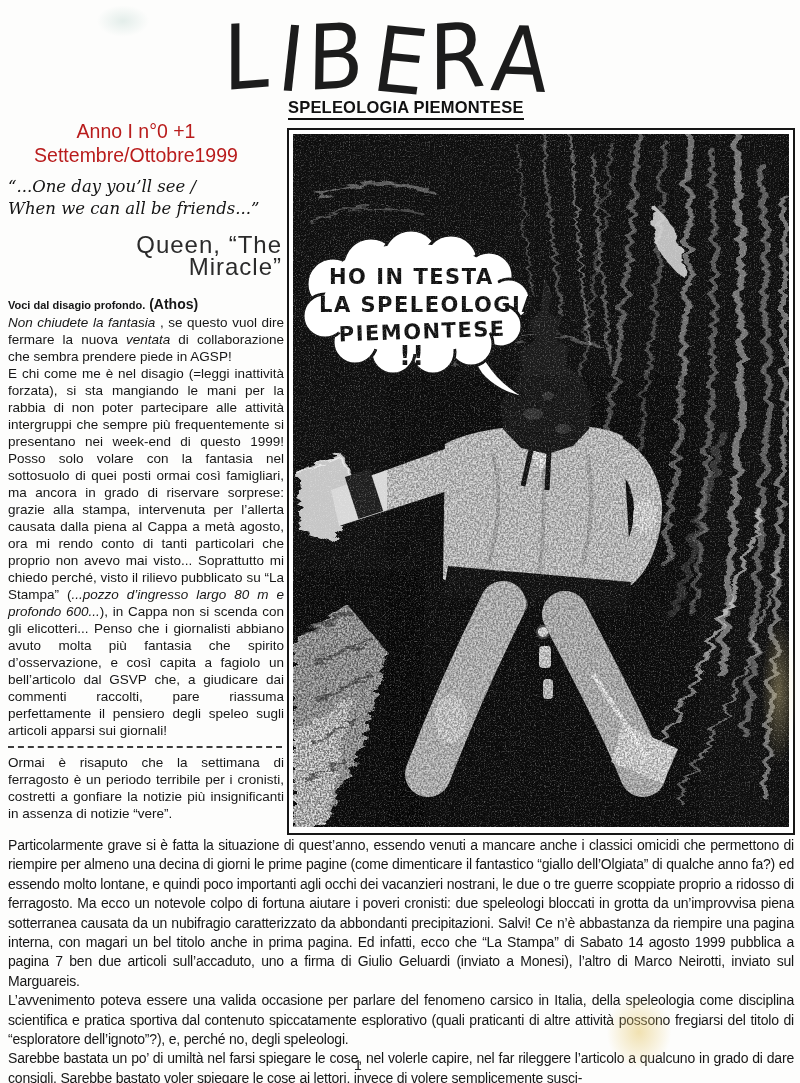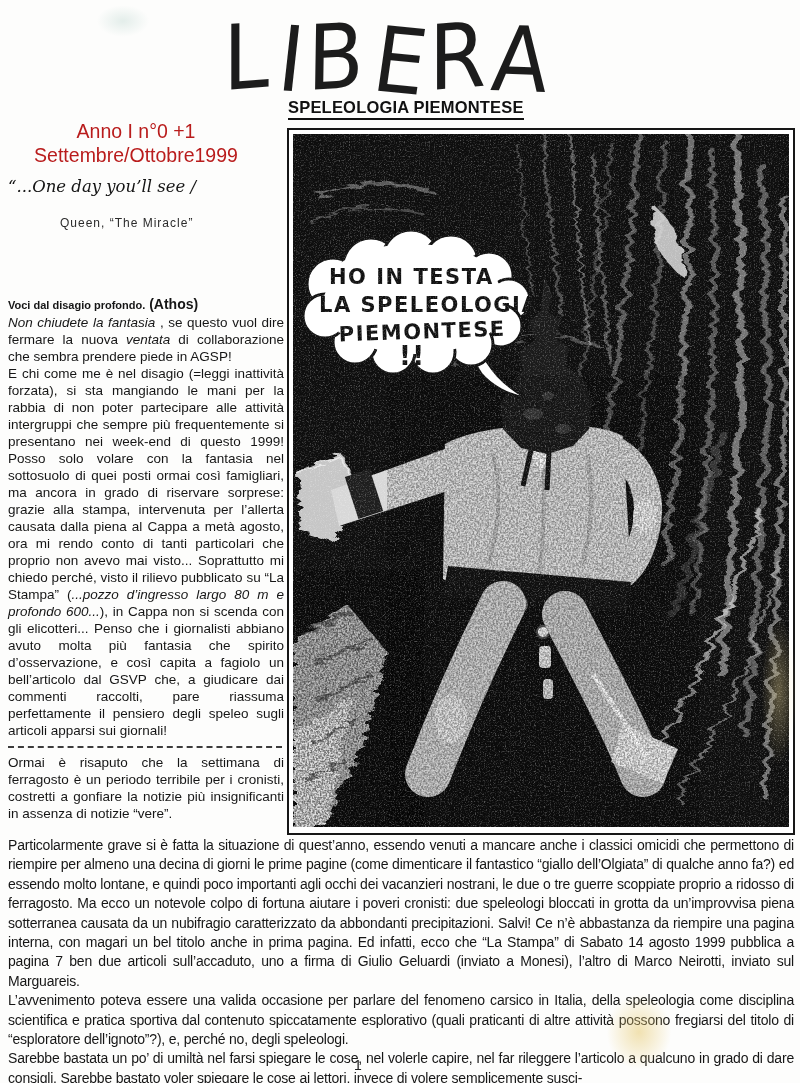--- a/index.html
+++ b/index.html
@@ -22,21 +22,21 @@
   
   .quote{
     position:absolute;left:8px;top:176px;width:274px;
     font-family:"DejaVu Serif",serif;font-style:italic;
     font-size:16.5px;line-height:22px;color:#141414;
   }
   .quote .q2{padding-left:96px;}
   .quote-attribution{
     margin-top:14px;padding-left:52px;
     font-family:"Liberation Sans",sans-serif;font-style:normal;
-    font-size:12px;letter-spacing:1px;color:#2b2b2b;
+    font-size:24px;letter-spacing:1px;color:#2b2b2b;text-align:right;
   }
   
   .article{
     position:absolute;left:8px;top:296px;width:276px;
     font-size:13.5px;line-height:17px;text-align:justify;color:#161616;
   }
   .article p{margin:0;}
   .article .heading{font-size:11px;font-weight:bold;}
   .article .byline{font-size:14px;font-weight:bold;}
   .article .it{font-style:italic;}
@@ -78,20 +78,21 @@
 
   <div class="section-header">SPELEOLOGIA PIEMONTESE</div>
 
   <div class="issue">
     <div>Anno I  n°0 +1</div>
     <div>Settembre/Ottobre1999</div>
   </div>
 
   <div class="quote">
     <div class="q1">“...One day you’ll see /</div>
+    <div class="q3">When we can all be friends...”</div>
     <div class="quote-attribution">Queen, “The Miracle”</div>
   </div>
 
   <div class="article">
     <p><span class="heading">Voci dal disagio profondo.</span><span class="byline"> (Athos)</span></p>
     <p><span class="it">Non chiudete la fantasia</span><span> , se questo vuol dire fermare la nuova </span><span class="it">ventata</span><span>  di collaborazione che sembra prendere piede in AGSP!</span></p>
     <p><span>E chi come me è nel disagio (=leggi inattività forzata), si sta mangiando le mani per la rabbia di non poter partecipare alle attività intergruppi che sempre più frequentemente si presentano nei week-end di questo 1999! Posso solo volare con la fantasia nel sottosuolo di quei posti ormai così famigliari, ma ancora in grado di riservare sorprese: grazie alla stampa, intervenuta per l’allerta causata dalla piena al Cappa a metà agosto, ora mi rendo conto di tanti particolari che proprio non avevo mai visto... Soprattutto mi chiedo perché, visto il rilievo pubblicato su “La Stampa” (</span><span class="it">...pozzo d’ingresso largo 80 m e profondo 600...</span><span>), in Cappa non si scenda con gli elicotteri... Penso che i giornalisti abbiano avuto molta più fantasia che spirito d’osservazione, e così capita a fagiolo un bell’articolo dal GSVP che, a giudicare dai commenti raccolti, pare riassuma perfettamente il pensiero degli speleo sugli articoli apparsi sui giornali!</span></p>
     <div class="divider"></div>
     <p>Ormai è risaputo che la settimana di ferragosto è un periodo terribile per i cronisti, costretti a gonfiare la notizie più insignificanti in assenza di notizie “vere”.</p>
   </div>

